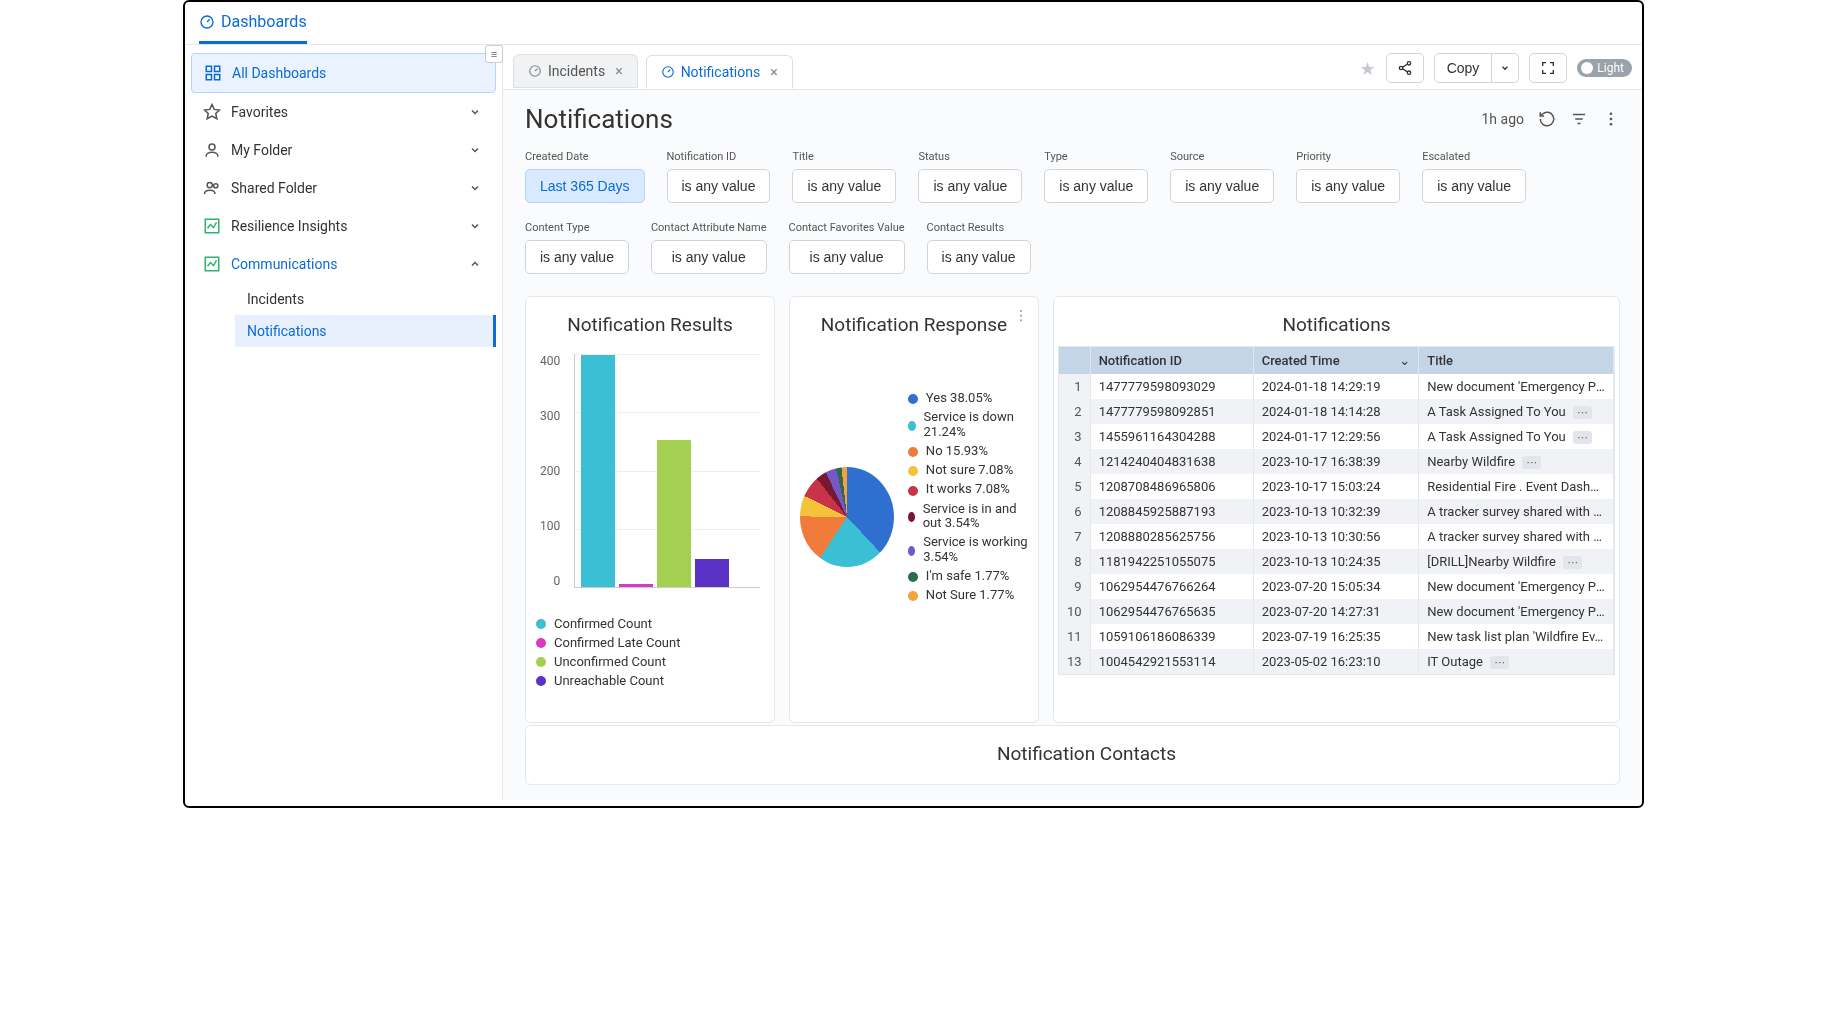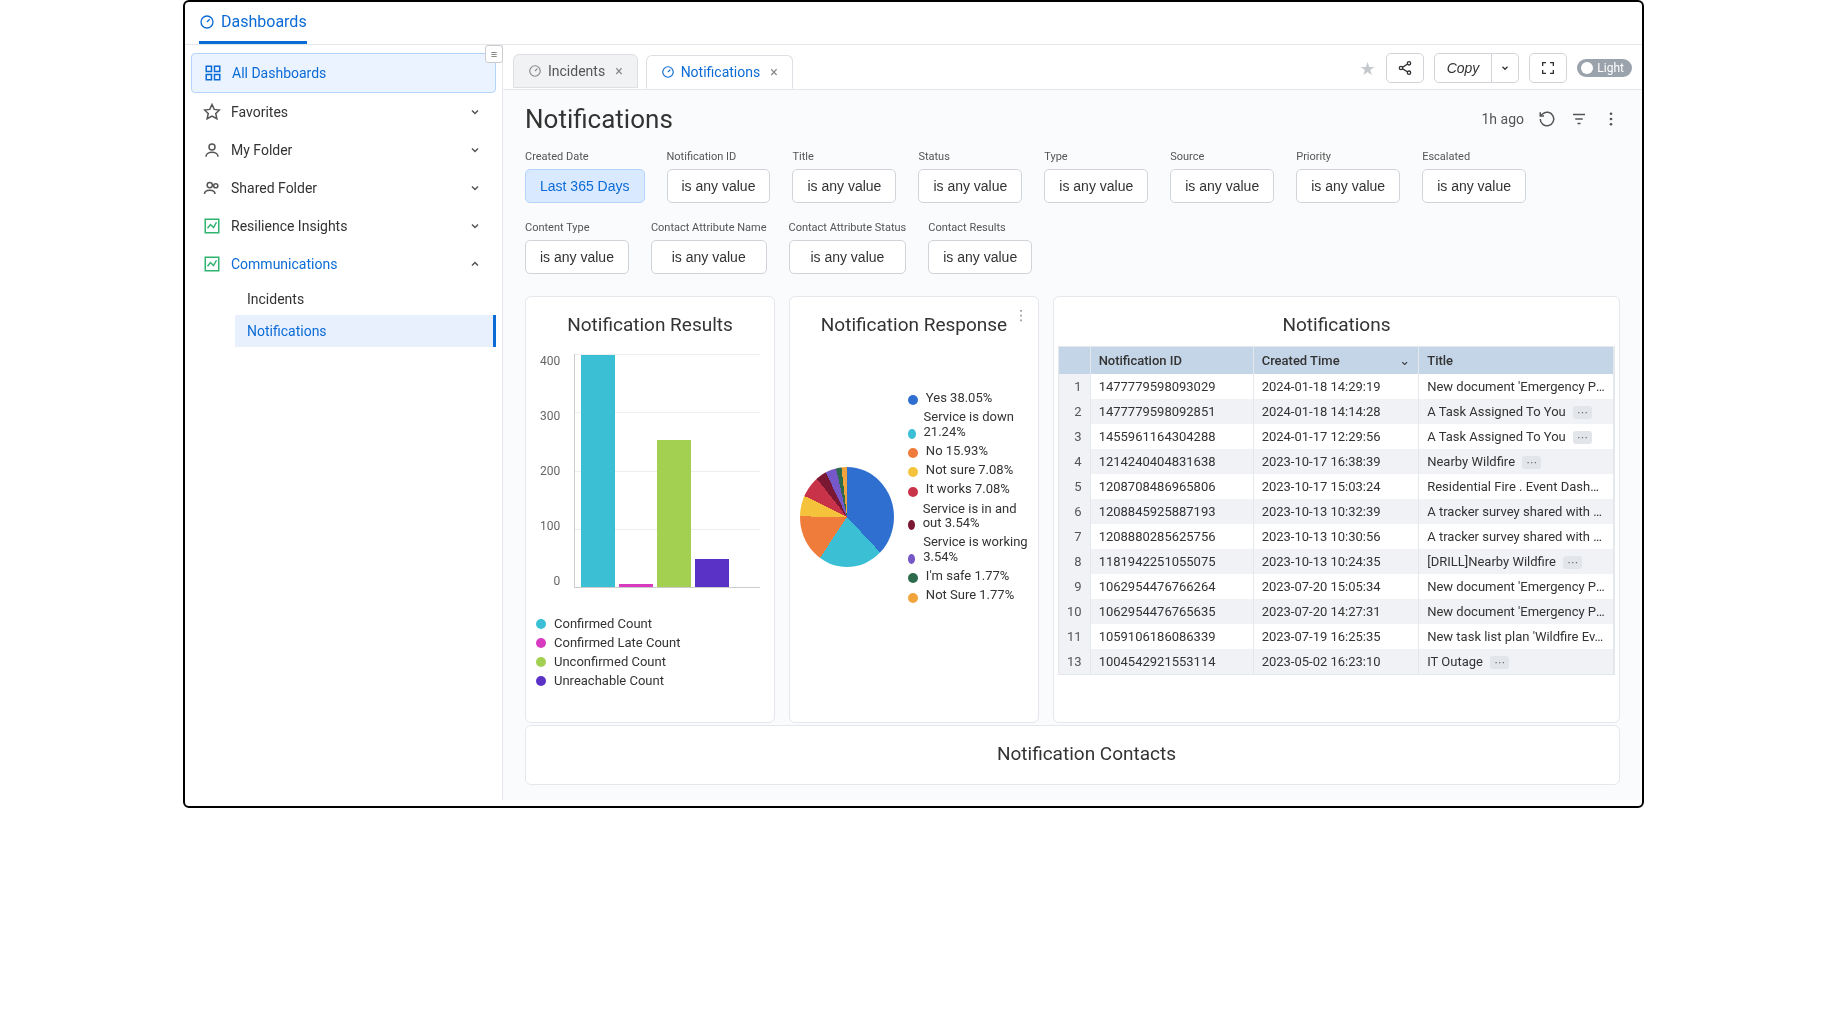--- a/index.html
+++ b/index.html
@@ -27,21 +27,21 @@
 
   
   .workspace { flex: 1; background:#fafbfc; display:flex; flex-direction: column; overflow:hidden; }
   .tab-bar { display:flex; align-items:center; gap:8px; padding:8px 10px 0 10px; background:#fff; border-bottom:1px solid #e4e7ec; }
   .doc-tab { display:flex; align-items:center; gap:6px; padding:8px 14px; border:1px solid #dcdfe4; border-radius:6px 6px 0 0; background:#f1f2f4; color:#555; cursor:pointer; }
   .doc-tab.doc-active { background:#fff; color:#0b6bd6; border-bottom-color:#fff; position:relative; top:1px; }
   .doc-tab svg { width:14px; height:14px; }
   .doc-tab .x { margin-left:4px; font-size:14px; color:#888; }
 
   .tab-tools { margin-left:auto; display:flex; align-items:center; gap:10px; padding-bottom:6px; }
-  .tool-btn { border:1px solid #d0d4d9; background:#fff; border-radius:5px; padding:6px 12px; cursor:pointer; display:flex; align-items:center; gap:4px; font-size:14px; color:#333;font-style:italic;}
+  .tool-btn { border:1px solid #d0d4d9; background:#fff; border-radius:5px; padding:6px 12px; cursor:pointer; display:flex; align-items:center; gap:4px; font-size:14px; color:#333;}
   .tool-btn.icon-only { padding:6px 10px; }
   .split .tool-btn:first-child{ border-top-right-radius:0;border-bottom-right-radius:0;}
   .split .tool-btn:last-child{ border-top-left-radius:0;border-bottom-left-radius:0;border-left:none; padding:6px 8px;}
   .split{display:inline-flex;}
   .star { color:#c5c9cf; font-size:18px; cursor:pointer;}
   .pill-toggle{ display:flex; align-items:center; background:#9aa2ac; border-radius:12px; padding:2px 8px 2px 4px; color:#fff; font-size:12px; gap:4px;}
   .pill-knob{width:12px;height:12px;background:#fff;border-radius:50%;}
 
   .scroll-body { overflow:auto; padding: 14px 22px; }
   .page-head { display:flex; align-items:center; justify-content:space-between;}
@@ -71,21 +71,21 @@
   .grid-line{position:absolute;left:0;right:0;border-top:1px solid #eee;}
   .bars{position:absolute;left:6px;bottom:0;display:flex;align-items:flex-end;height:100%; gap:4px; padding-right:6px;}
   .bar{width:34px;}
   .legend{margin-top:12px;font-size:13px;color:#333;}
   .legend .lg{display:flex;align-items:center;gap:8px;margin:4px 0;}
   .dot{width:10px;height:10px;border-radius:50%;}
 
   
   .pie-wrap{display:flex;align-items:center;gap:14px;}
   .pie-legend{font-size:13px;color:#333;}
-  .pie-legend .lg{display:flex;align-items:flex-end;gap:8px;margin:5px 0;line-height:1.1;}
+  .pie-legend .lg{display:flex;align-items:center;gap:8px;margin:5px 0;line-height:1.1;}
 
   
   .tablewrap{border:1px solid #e4e7ec;}
   .tbl{border-collapse:collapse;width:100%;font-size:13px;}
   .tbl th{background:#c4d5e8;text-align:left;padding:6px 8px;border-right:1px solid #e4e7ec;font-weight:500;white-space:nowrap;}
   .tbl td{padding:5px 8px;border-right:1px solid #e4e7ec;white-space:nowrap;overflow:hidden;text-overflow:ellipsis;max-width:160px;}
   .tbl tr:nth-child(even) td{background:#f0f2f5;}
   .tbl .idx{text-align:right;color:#555;background:#f0f2f5;}
   .tbl th .sort{float:right;}
   .tbl-scroll{overflow:auto;max-height:340px;border-top:none;}
@@ -299,21 +299,21 @@
         <div class="filters" style="margin-top:18px;">
           <div class="filt">
               <span class="filt-label">Content Type</span>
               <button class="chip">is any value</button>
             </div>
           <div class="filt">
               <span class="filt-label">Contact Attribute Name</span>
               <button class="chip">is any value</button>
             </div>
           <div class="filt">
-              <span class="filt-label">Contact Attribute Status</span>
+              <span class="filt-label">Contact Favorites Value</span>
               <button class="chip">is any value</button>
             </div>
           <div class="filt">
               <span class="filt-label">Contact Results</span>
               <button class="chip">is any value</button>
             </div>
         </div>
 
         <div class="card-row">
 

